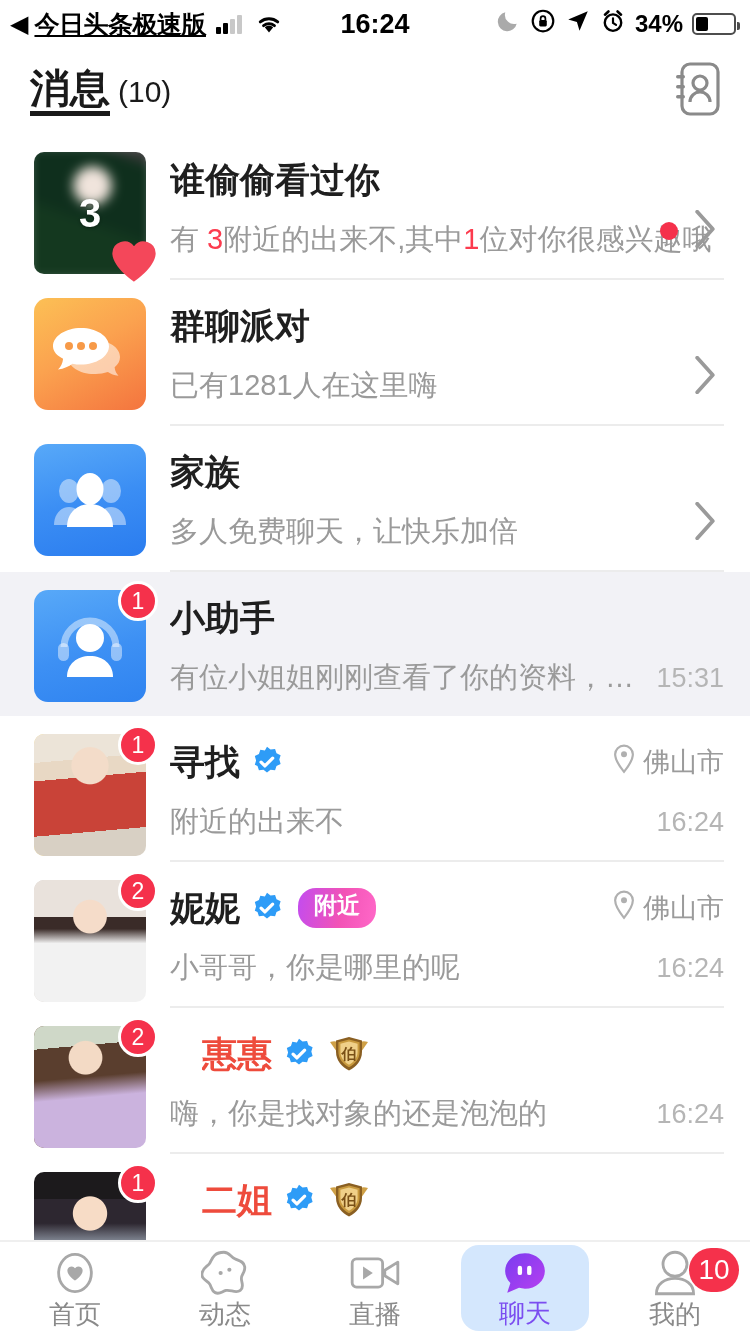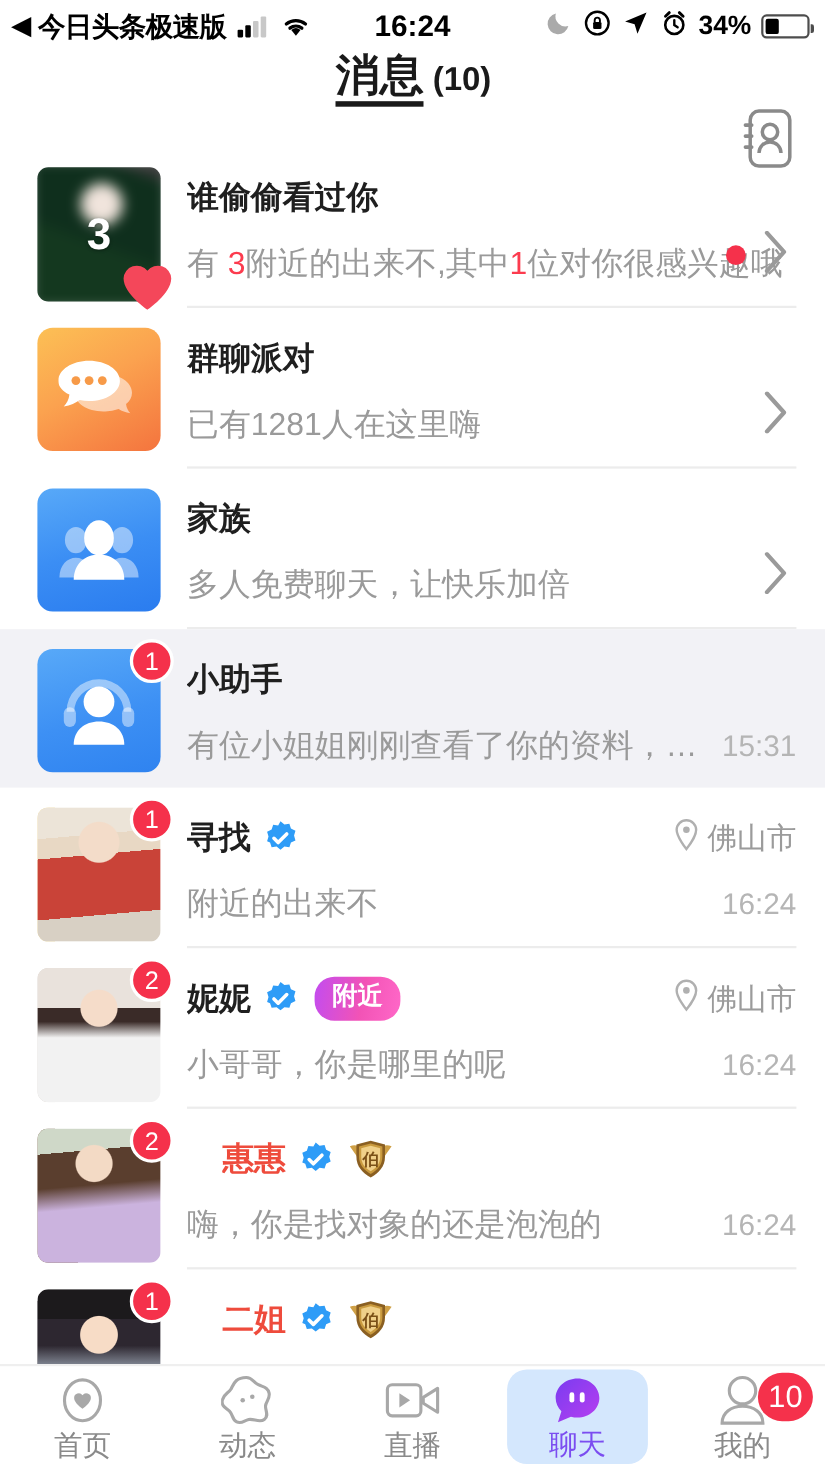--- a/index.html
+++ b/index.html
@@ -15,21 +15,21 @@
   
   .statusbar {
     height:48px; width:100%;
     display:flex; align-items:center;
     padding:0 14px 0 10px;
     font-size:25px; font-weight:600; color:#000;
     position:relative;
   }
   .sb-left { display:flex; align-items:center; gap:6px; }
   .sb-back { font-size:24px; line-height:1; }
-  .sb-carrier { font-size:25px; font-weight:600; letter-spacing:-0.5px; }
+  .sb-carrier { font-size:25px; font-weight:600; letter-spacing:-0.5px;text-decoration:underline; }
   .sb-signal { display:flex; align-items:flex-end; gap:2px; height:20px; margin-left:4px;}
   .sb-signal i { width:5px; background:#000; border-radius:1px; display:block; }
   .sb-signal i:nth-child(1){height:7px;}
   .sb-signal i:nth-child(2){height:11px;}
   .sb-signal i:nth-child(3){height:15px;background:#c8c8c8;}
   .sb-signal i:nth-child(4){height:19px;background:#c8c8c8;}
   .sb-wifi { margin-left:6px; display:flex; align-items:center; }
   .sb-time {
     position:absolute; left:0; right:0; text-align:center;
     font-size:27px; font-weight:600; pointer-events:none;
@@ -44,28 +44,28 @@
   }
   .sb-batt::after {
     content:""; position:absolute; right:-6px; top:7px; width:3px; height:8px;
     background:#4d4d4d; border-radius:0 2px 2px 0;
   }
   .sb-batt .fill { height:100%; background:#000; border-radius:2px; width:34%; }
 
   
   .header {
     height:86px; display:flex; align-items:center;
-    padding:0 28px 0 30px; position:relative;flex-direction:column;
+    padding:0 28px 0 30px; position:relative;
   }
   .hd-titlewrap { display:flex; align-items:baseline; gap:8px; }
   .hd-title {
     font-size:40px; font-weight:700; color:#1a1a1a;
     border-bottom:5px solid #1a1a1a; padding-bottom:2px; line-height:1.05;
   }
-  .hd-count { font-size:30px; color:#1a1a1a; font-weight:700; }
+  .hd-count { font-size:30px; color:#1a1a1a; font-weight:400; }
   .hd-contacts { margin-left:auto; }
 
   
   .list { width:100%; }
   .row {
     display:flex; align-items:flex-start;
     padding:18px 26px 0 34px;
     position:relative;
     min-height:136px;
   }
@@ -87,21 +87,21 @@
     width:52px; height:48px;
   }
   .row-body {
     flex:1; min-width:0; margin-left:24px;
     padding-bottom:16px;
     display:flex; flex-direction:column; justify-content:center;
   }
   .row-body.bordered { border-bottom:2px solid #ececec; }
   .line1 { display:flex; align-items:center; min-height:56px; }
   .name {
-    font-size:29px; font-weight:600; color:#1f1f1f;
+    font-size:35px; font-weight:600; color:#1f1f1f;
     white-space:nowrap; overflow:hidden; text-overflow:ellipsis;
   }
   .name.red { color:#ee4b3c; font-weight:600;margin-left:32px; }
   .line1 .right {
     margin-left:auto; display:flex; align-items:flex-start; gap:6px;
     font-size:27px; color:#9b9b9b; flex:0 0 auto; padding-left:12px;
   }
   .line2 {
     display:flex; align-items:center; margin-top:10px; min-height:44px;
   }

